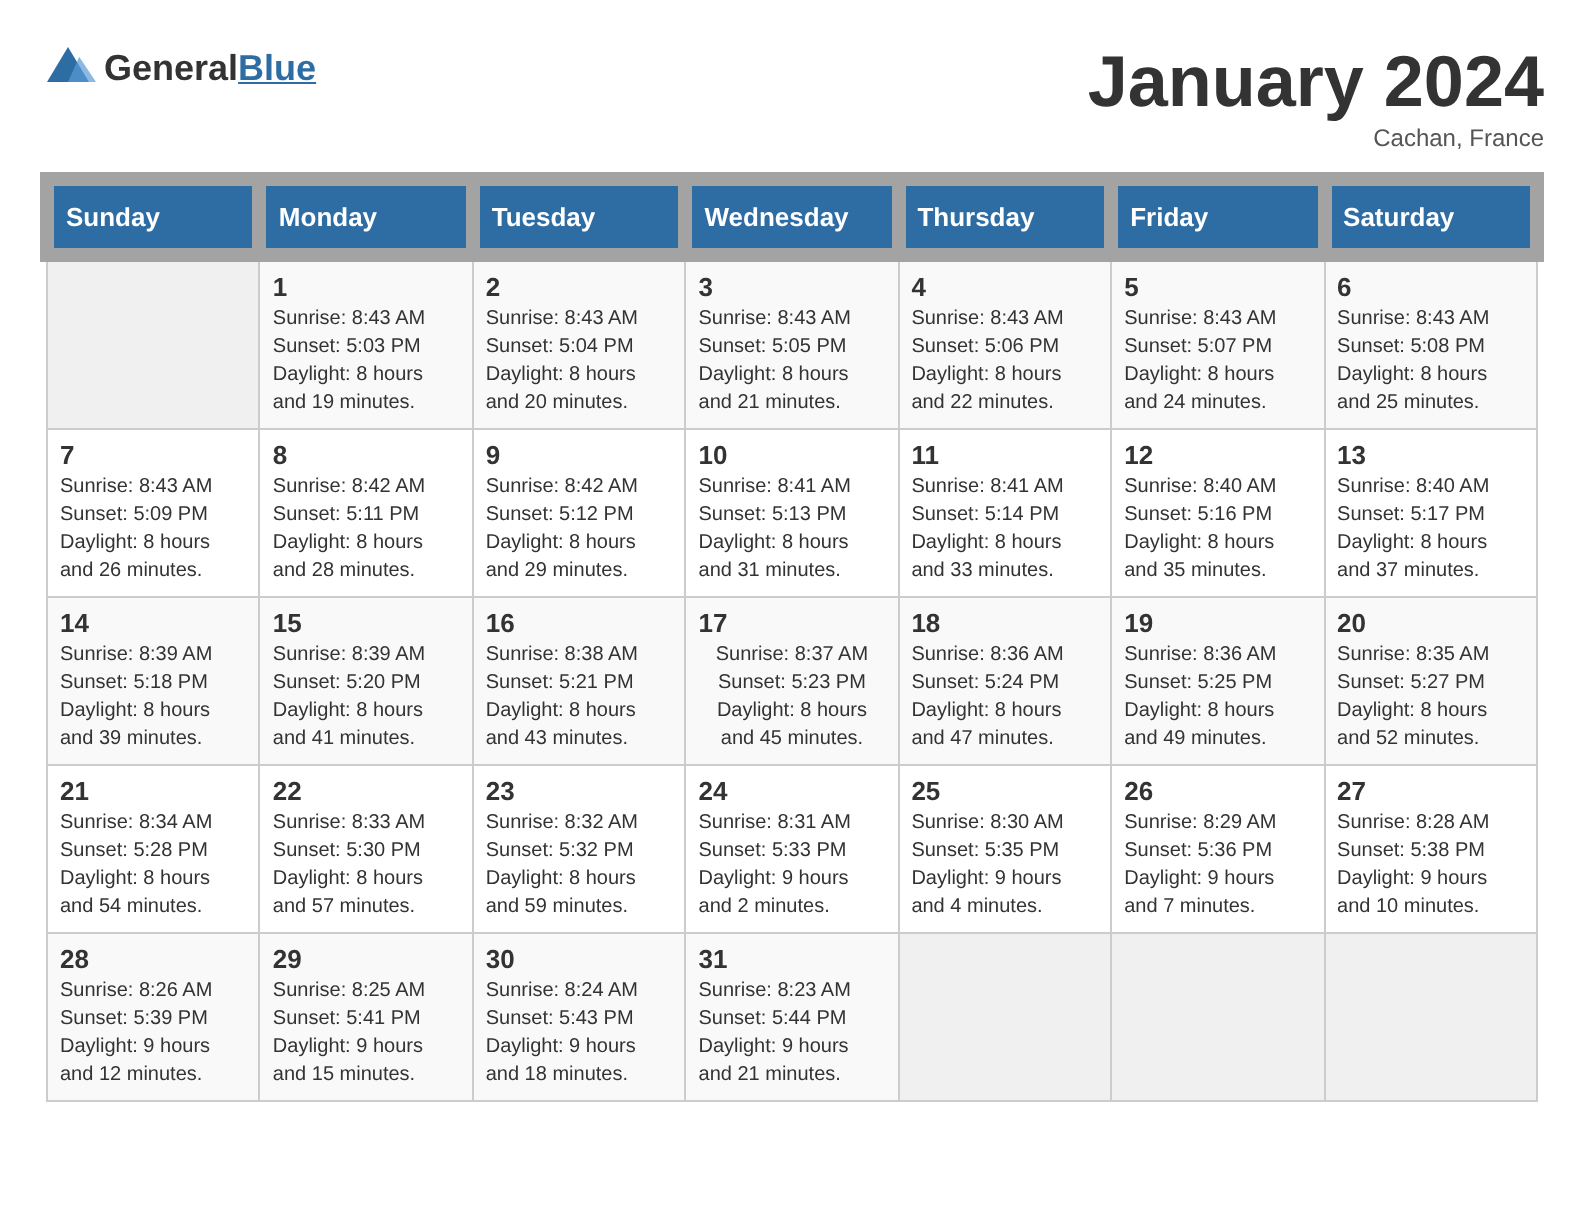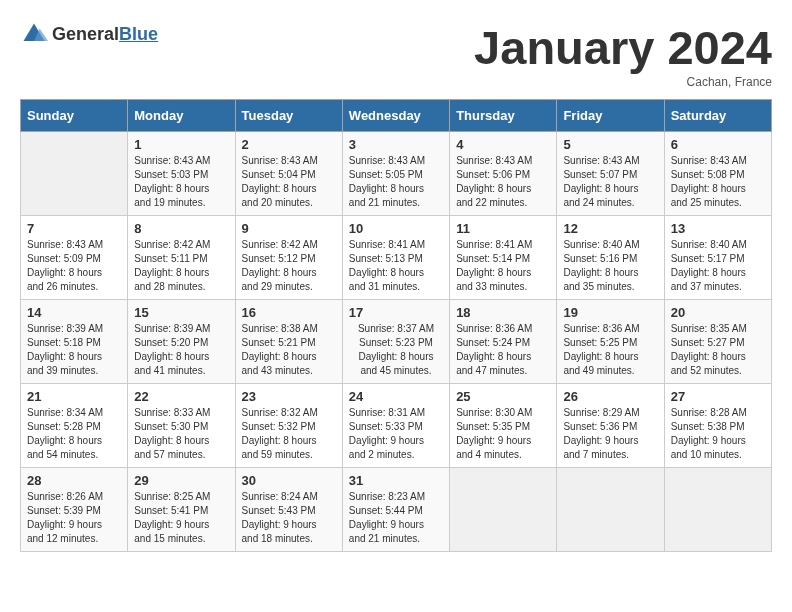--- a/index.html
+++ b/index.html
@@ -22,41 +22,41 @@
       gap: 4px;
     }
     .logo-icon {
       width: 28px;
       height: 28px;
     }
     .title-area {
       text-align: right;
     }
     .month-title {
-      font-size: 47px;
+      font-size: 36px;
       font-weight: bold;
       color: #333;
     }
     .location-title {
       font-size: 12px;
       color: #555;
     }
     table {
       width: 100%;
       border-collapse: collapse;
       table-layout: fixed;
     }
     thead tr th {
       background-color: #2e6da4;
       color: #fff;
       font-size: 13px;
       font-weight: bold;
       padding: 8px 6px;
       text-align: left;
-      border: 1px solid #a3a3a3;
+      border: 7px solid #a3a3a3;
     }
     tbody tr td {
       border: 1px solid #ccc;
       vertical-align: top;
       padding: 5px 6px;
       font-size: 10.5px;
       color: #333;
       background: #fff;
       min-height: 80px;
       height: 80px;

